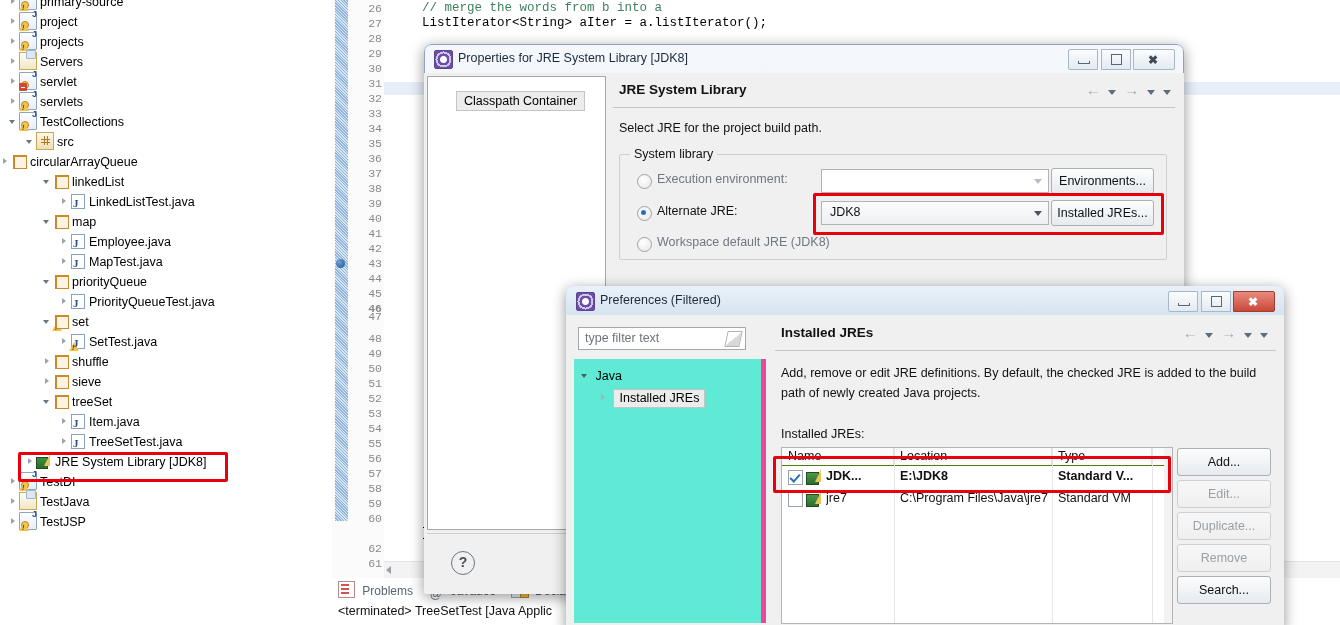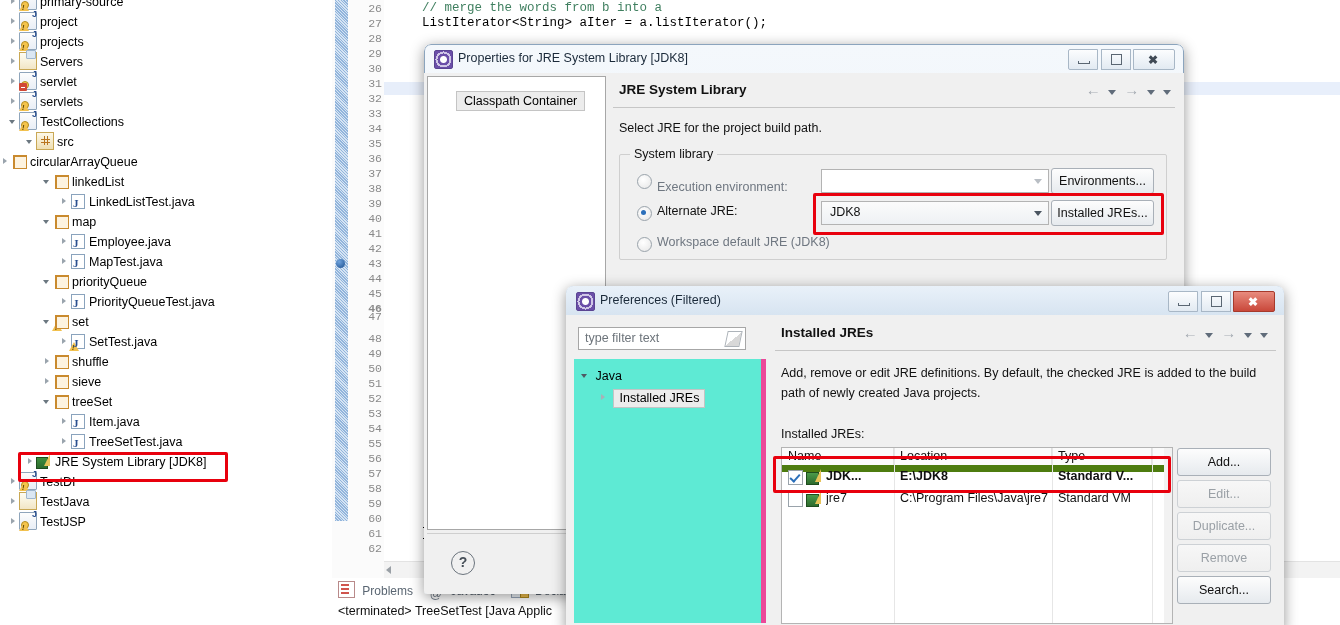--- a/index.html
+++ b/index.html
@@ -197,21 +197,21 @@
      border-right:5px solid #ec4899;}
   .ptrow{position:absolute;height:18px;line-height:18px;font-size:12.5px;color:#000;white-space:nowrap;}
   .ptrow .pa{display:inline-block;width:12px;position:relative;height:18px;vertical-align:top;}
   .ptrow .pa.open::before{content:"";position:absolute;left:1px;top:7px;border-top:4px solid #4f5a64;
      border-left:3.5px solid transparent;border-right:3.5px solid transparent;}
   .ptrow .pa.closed::before{content:"";position:absolute;left:3px;top:5px;border-left:4px solid #a9b0b6;
      border-top:3.5px solid transparent;border-bottom:3.5px solid transparent;}
   .ptrow .sel{background:#ececec;border:1px solid #c4c4c4;padding:0 5px;display:inline-block;height:17px;line-height:16px;}
   #prefs-right{position:absolute;left:205px;top:4px;right:4px;bottom:4px;background:#f0f0f0;}
   .tbl{position:absolute;background:#fff;border:1px solid #b4b4b4;overflow:hidden;}
-  .tbl-head{position:absolute;left:0;top:0;right:0;height:17px;background:#fbfbfb;border-bottom:7px solid #4d7c0f;}
+  .tbl-head{position:absolute;left:0;top:0;right:0;height:17px;background:#fbfbfb;border-bottom:1px solid #4d7c0f;}
   .th{position:absolute;top:0;height:17px;line-height:17px;font-size:12.5px;color:#111;
      border-right:1px solid #e0e0e0;padding-left:6px;box-sizing:border-box;}
   .trw{position:absolute;left:0;right:0;height:21px;}
   .tcell{position:absolute;height:21px;line-height:21px;font-size:12.5px;color:#111;white-space:nowrap;
      overflow:hidden;}
   .tcell.b{font-weight:bold;}
   .vline{position:absolute;top:0;bottom:0;width:1px;background:#e6e6e6;}
   .chk{position:absolute;width:13px;height:13px;border:1px solid #9aa3ab;background:#fff;}
   .chk.on::after{content:"";position:absolute;left:3px;top:1px;width:4px;height:8px;
      border:solid #2b6fba;border-width:0 2px 2px 0;transform:rotate(42deg);}
@@ -291,21 +291,21 @@
         <div class="gline" style="top: 376px;">51</div>
         <div class="gline" style="top: 391px;">52</div>
         <div class="gline" style="top: 406px;">53</div>
         <div class="gline" style="top: 421px;">54</div>
         <div class="gline" style="top: 436px;">55</div>
         <div class="gline" style="top: 451px;">56</div>
         <div class="gline" style="top: 466px;">57</div>
         <div class="gline" style="top: 481px;">58</div>
         <div class="gline" style="top: 496px;">59</div>
         <div class="gline" style="top: 511px;">60</div>
-        <div class="gline" style="top: 526px; text-align: right;">61</div>
+        <div class="gline" style="top: 556px; text-align: right;">61</div>
         <div class="gline" style="top: 541px;">62</div>
       </div>
   </div>
   <div id="codearea">
     <div class="curline" style="top:82px;"></div>
     <div class="curline2" style="left:0;width:96px;top:82px;"></div>
     <div id="code-lines">
         <div class="codeline c-comment" style="top: 1px; left: 38px;">// merge the words from b into a</div>
         <div class="codeline c-plain" style="top: 16px; left: 38px;">ListIterator&lt;String&gt; aIter = a.listIterator();</div>
         <div class="codeline c-plain" style="top: 511px; left: 38px;">    }</div>
@@ -359,21 +359,21 @@
       </div>
       <div class="hsep" style="top:31px;"></div>
 
       <div class="desc" style="left:12px;top:45px;">Select JRE for the project build path.</div>
 
       <div class="group" style="left:12px;top:78px;right:14px;height:104px;">
         <span class="group-legend">System library</span>
       </div>
 
       <span class="radio" style="left:30px;top:98px;"></span>
-      <span class="rlabel dim" style="left:50px;top:104px;">Execution environment:</span>
+      <span class="rlabel dim" style="left:50px;top:96px;">Execution environment:</span>
       <div class="combo disabled" style="left:214px;top:93px;width:226px;">
         <span class="val"></span>
         <span class="dd"></span>
       </div>
       <div class="btn" style="left:444px;top:92px;width:101px;">Environments...</div>
 
       <span class="radio on" style="left:30px;top:130px;"></span>
       <span class="rlabel" style="left:50px;top:128px;">Alternate JRE:</span>
       <div class="combo filled" style="left:214px;top:125px;width:226px;">
         <span class="val">JDK8</span>

